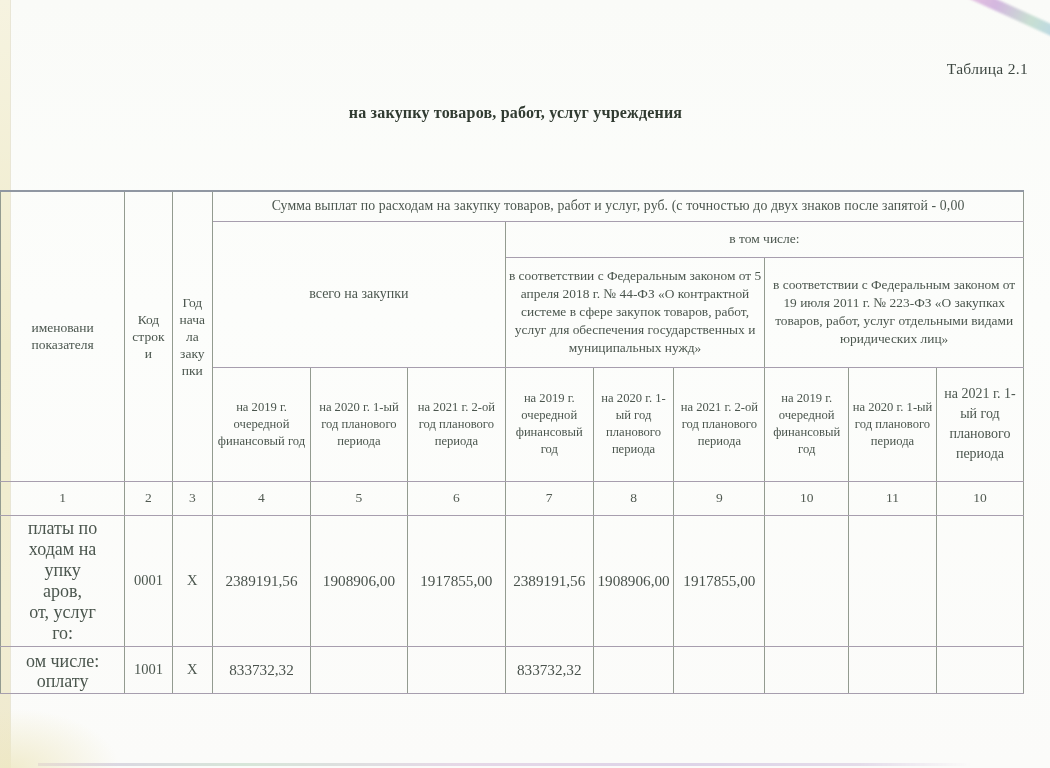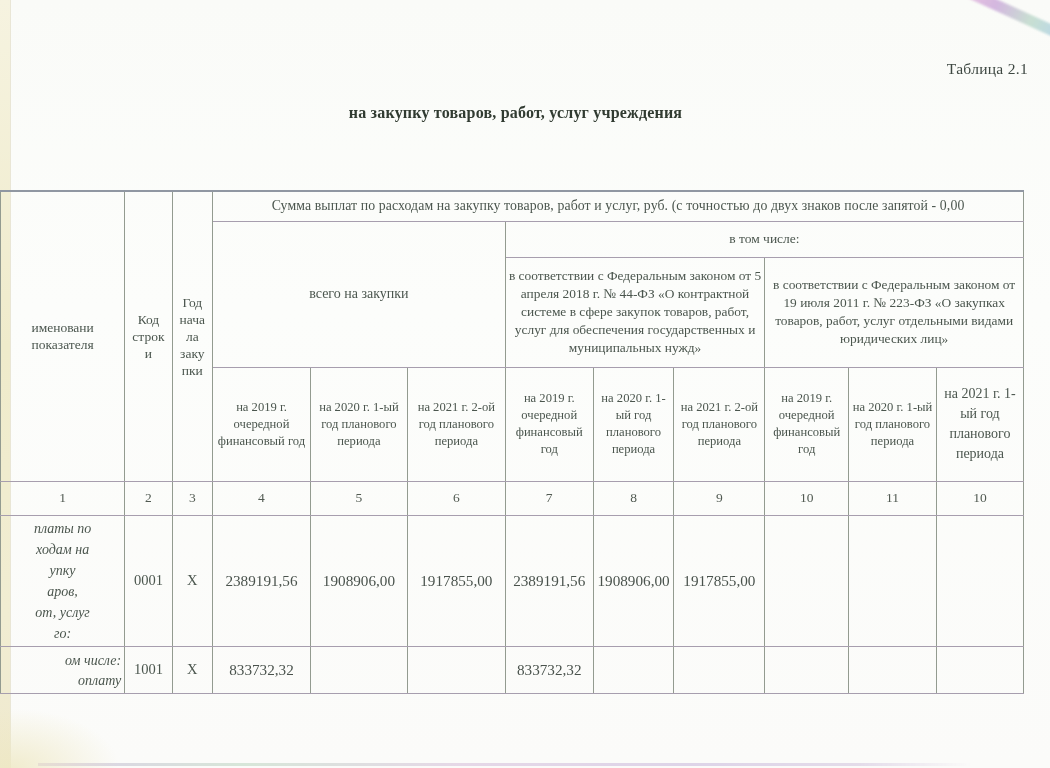--- a/index.html
+++ b/index.html
@@ -66,23 +66,23 @@
   .vtop{vertical-align:top;}
   .hdr3{vertical-align:top;padding-top:4px;line-height:17px;}
   .sumhdr{font-size:13.8px;letter-spacing:.1px;margin-left:7px;}
   .total-cell{padding-top:12px;font-size:14px;}
   .law{font-size:13.4px;line-height:18px;padding:2px 10px;}
   .yr{font-size:12.6px;line-height:17px;padding:2px 5px;}
   .yr-big{font-size:14px;line-height:20px;}
   .colnum{font-size:13.5px;color:#515a52;}
   .name-cell{
     text-align:left;vertical-align:top;padding:6px 4px 4px 9px;
-    line-height:21px;font-size:14px;white-space:pre-line;font-style:italic;
-  }
-  .name-cell.small{line-height:20px;padding-top:4px;text-align:right;}
+    line-height:21px;font-size:18px;white-space:pre-line;
+  }
+  .name-cell.small{line-height:20px;padding-top:4px;}
   .val{
     text-align:left;vertical-align:bottom;
     font-size:15.2px;padding:0 2px 7px 7px;color:#49524c;
   }
   .code{vertical-align:bottom;padding-bottom:8px;font-size:14.5px;}
 </style>
 </head>
 <body>
 
 <div class="page">

